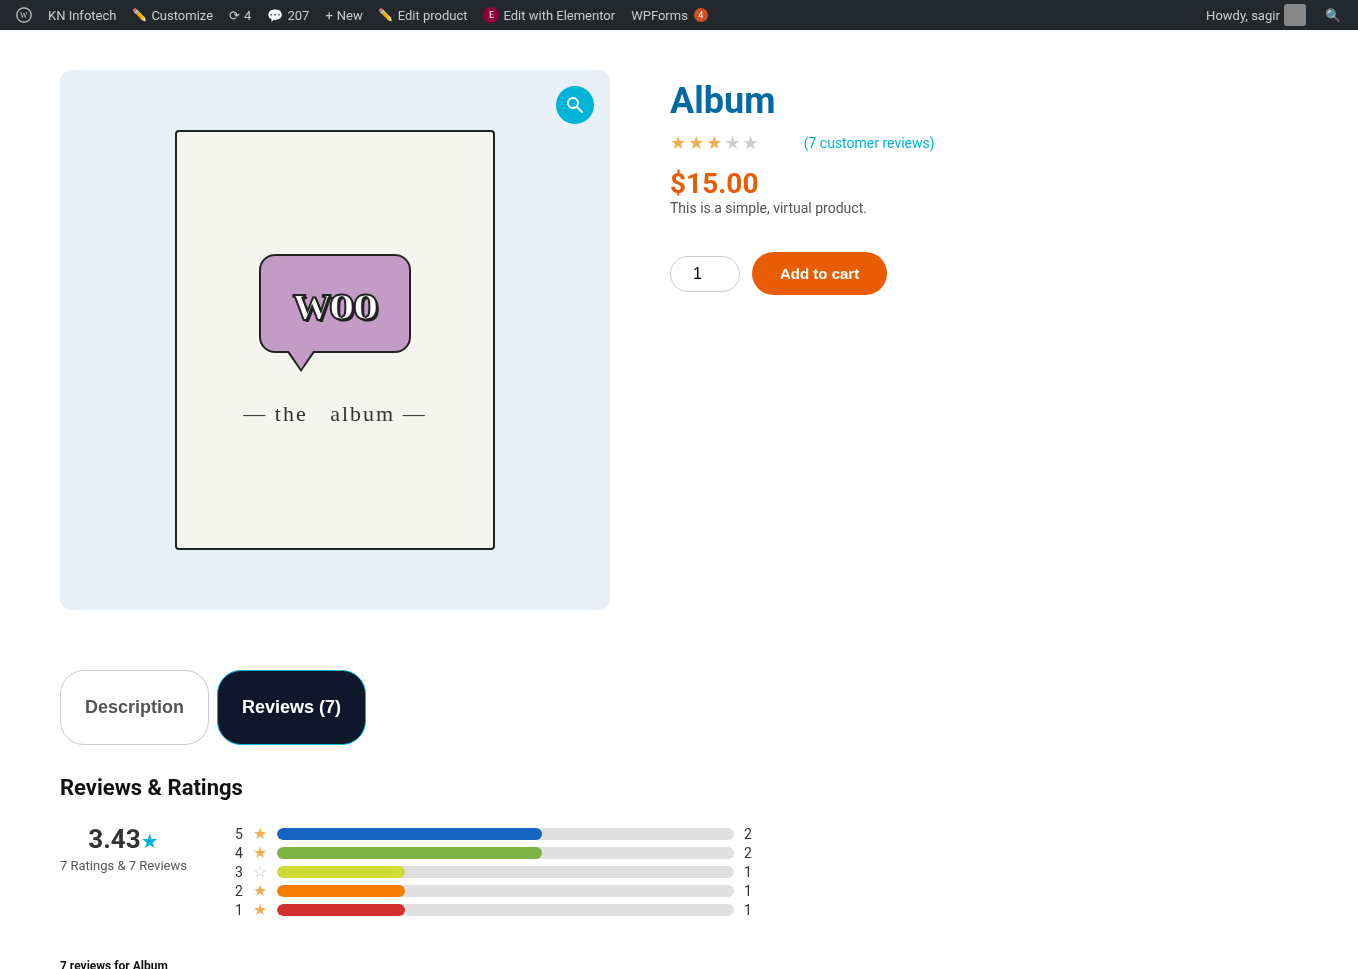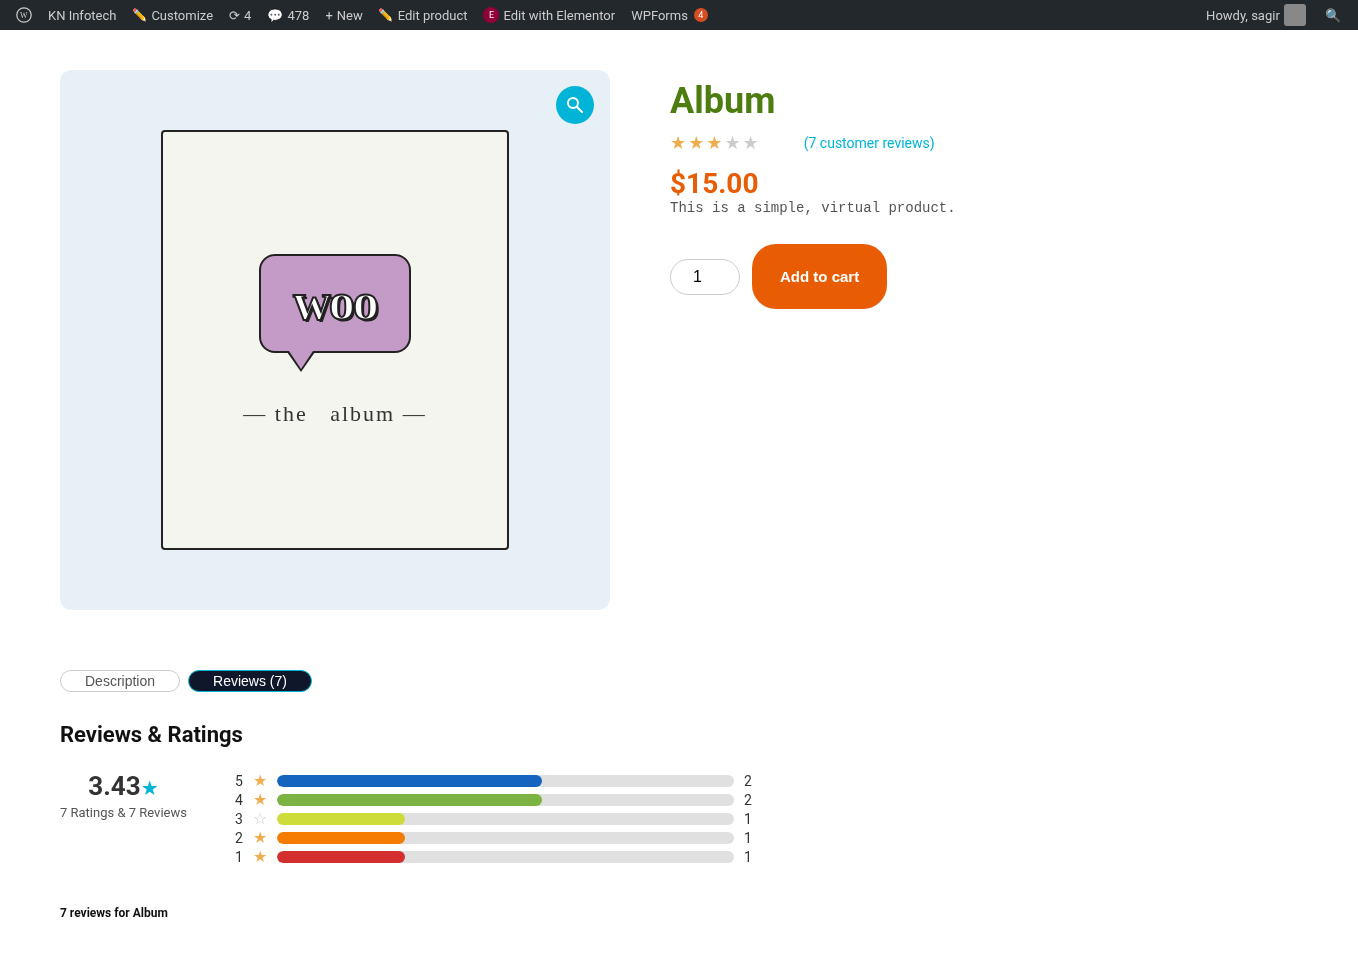--- a/index.html
+++ b/index.html
@@ -105,21 +105,21 @@
       align-items: center;
       justify-content: center;
       cursor: pointer;
       color: #fff;
       font-size: 18px;
     }
     .product-image-inner {
       background: #f5f5f0;
       border: 2px solid #222;
       border-radius: 4px;
-      width: 348px;
+      width: 320px;
       height: 420px;
       display: flex;
       flex-direction: column;
       align-items: center;
       justify-content: center;
       position: relative;
       overflow: hidden;
     }
     
     .woo-bubble {
@@ -163,87 +163,88 @@
       font-family: 'Comic Sans MS', cursive;
       margin-top: 28px;
       letter-spacing: 2px;
     }
 
     
     .product-info { flex: 1; padding-top: 10px; }
     .product-title {
       font-size: 36px;
       font-weight: 700;
-      color: #4d7c0f;
+      color: #0369a1;
       margin-bottom: 10px;
     }
     .product-rating {
       display: flex;
       align-items: center;
       gap: 8px;
       margin-bottom: 14px;
     }
     .stars { display: flex; gap: 2px; }
     .star { font-size: 18px; }
     .star.filled { color: #f0ad4e; }
     .star.empty { color: #ccc; }
     .review-link { color: #00b4d8; font-size: 14px; text-decoration: none; cursor: pointer; margin-left: 37px; }
     .product-price {
       font-size: 28px;
       font-weight: 700;
       color: #e85d04;
       margin-bottom: 0;
     }
-    .product-description { color: #555; font-size: 14px; margin-bottom: 28px; font-family: Liberation Mono, monospace; }
+    .product-description { color: #555; font-size: 14px; margin-bottom: 36px; }
     .product-actions {
       display: flex;
       align-items: center;
       gap: 12px;
       margin-bottom: 24px;
     }
     .qty-input {
       border: 1px solid #ccc;
       border-radius: 20px;
       padding: 8px 16px;
       font-size: 16px;
       width: 70px;
       text-align: center;
       outline: none;
     }
     .add-to-cart-btn {
       background: #e85d04;
       color: #fff;
       border: none;
       border-radius: 24px;
-      padding: 24px 28px;
+      padding: 13px 28px;
       font-size: 15px;
       font-weight: 600;
       cursor: pointer;
     }
     .product-meta { margin-top: 10px; }
     .meta-row { display: flex; gap: 6px; margin-bottom: 8px; font-size: 14px; color: #555; }
     .meta-label { font-weight: 700; color: #222; }
     .meta-value { color: #555; }
     .meta-link { color: #00b4d8; text-decoration: none; cursor: pointer; }
 
     
     .tabs-row {
       display: flex;
       gap: 8px;
       align-items: center;
       margin-bottom: 30px;
     }
     .tab-btn {
       border: 1px solid #ccc;
       border-radius: 24px;
-      padding: 2px 24px;
-      font-size: 14px;
+      padding: 26px 24px;
+      font-size: 18px;
       cursor: pointer;
       background: #fff;
       color: #555;
+      font-weight: bold;
     }
     .tab-btn.active {
       background: #0f172a;
       color: #fff;
       border-color: #00b4d8;
     }
 
     
     .reviews-section { max-width: 700px; }
     .reviews-heading { font-size: 22px; font-weight: 700; margin-bottom: 24px; color: #111; }
@@ -294,21 +295,21 @@
   <div class="ab-item">
     <span style="font-size:12px;">✏️</span>
     <span>Customize</span>
   </div>
   <div class="ab-item">
     <span>⟳</span>
     <span>4</span>
   </div>
   <div class="ab-item">
     <span>💬</span>
-    <span>478</span>
+    <span>207</span>
   </div>
   <div class="ab-item">
     <span>+</span>
     <span>New</span>
   </div>
   <div class="ab-item">
     <span style="font-size:12px;">✏️</span>
     <span>Edit product</span>
   </div>
   <div class="ab-item">

